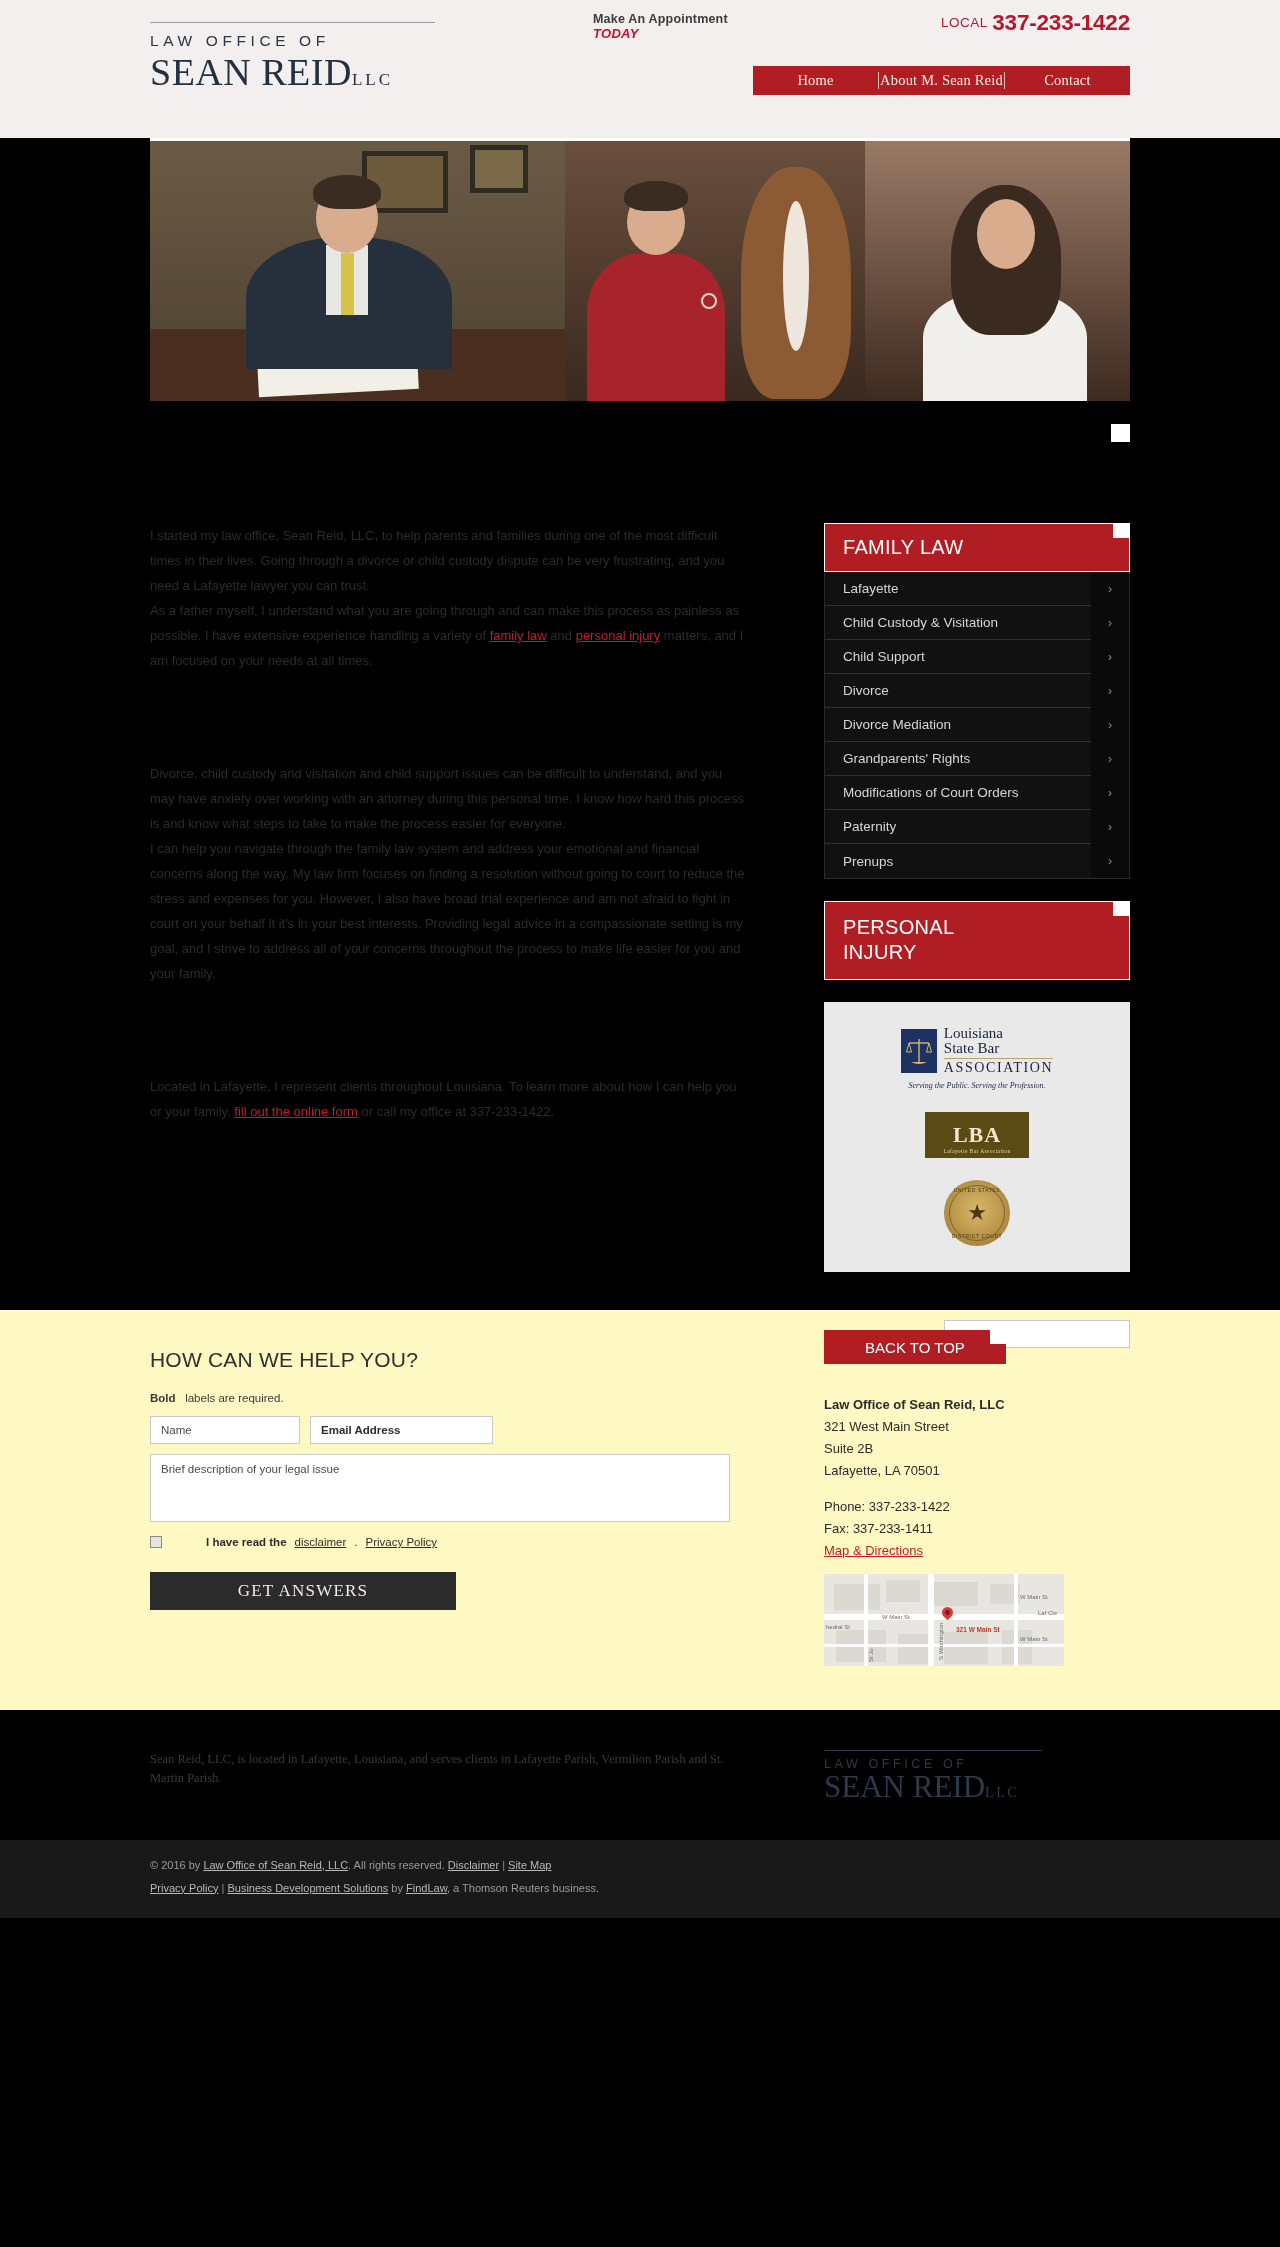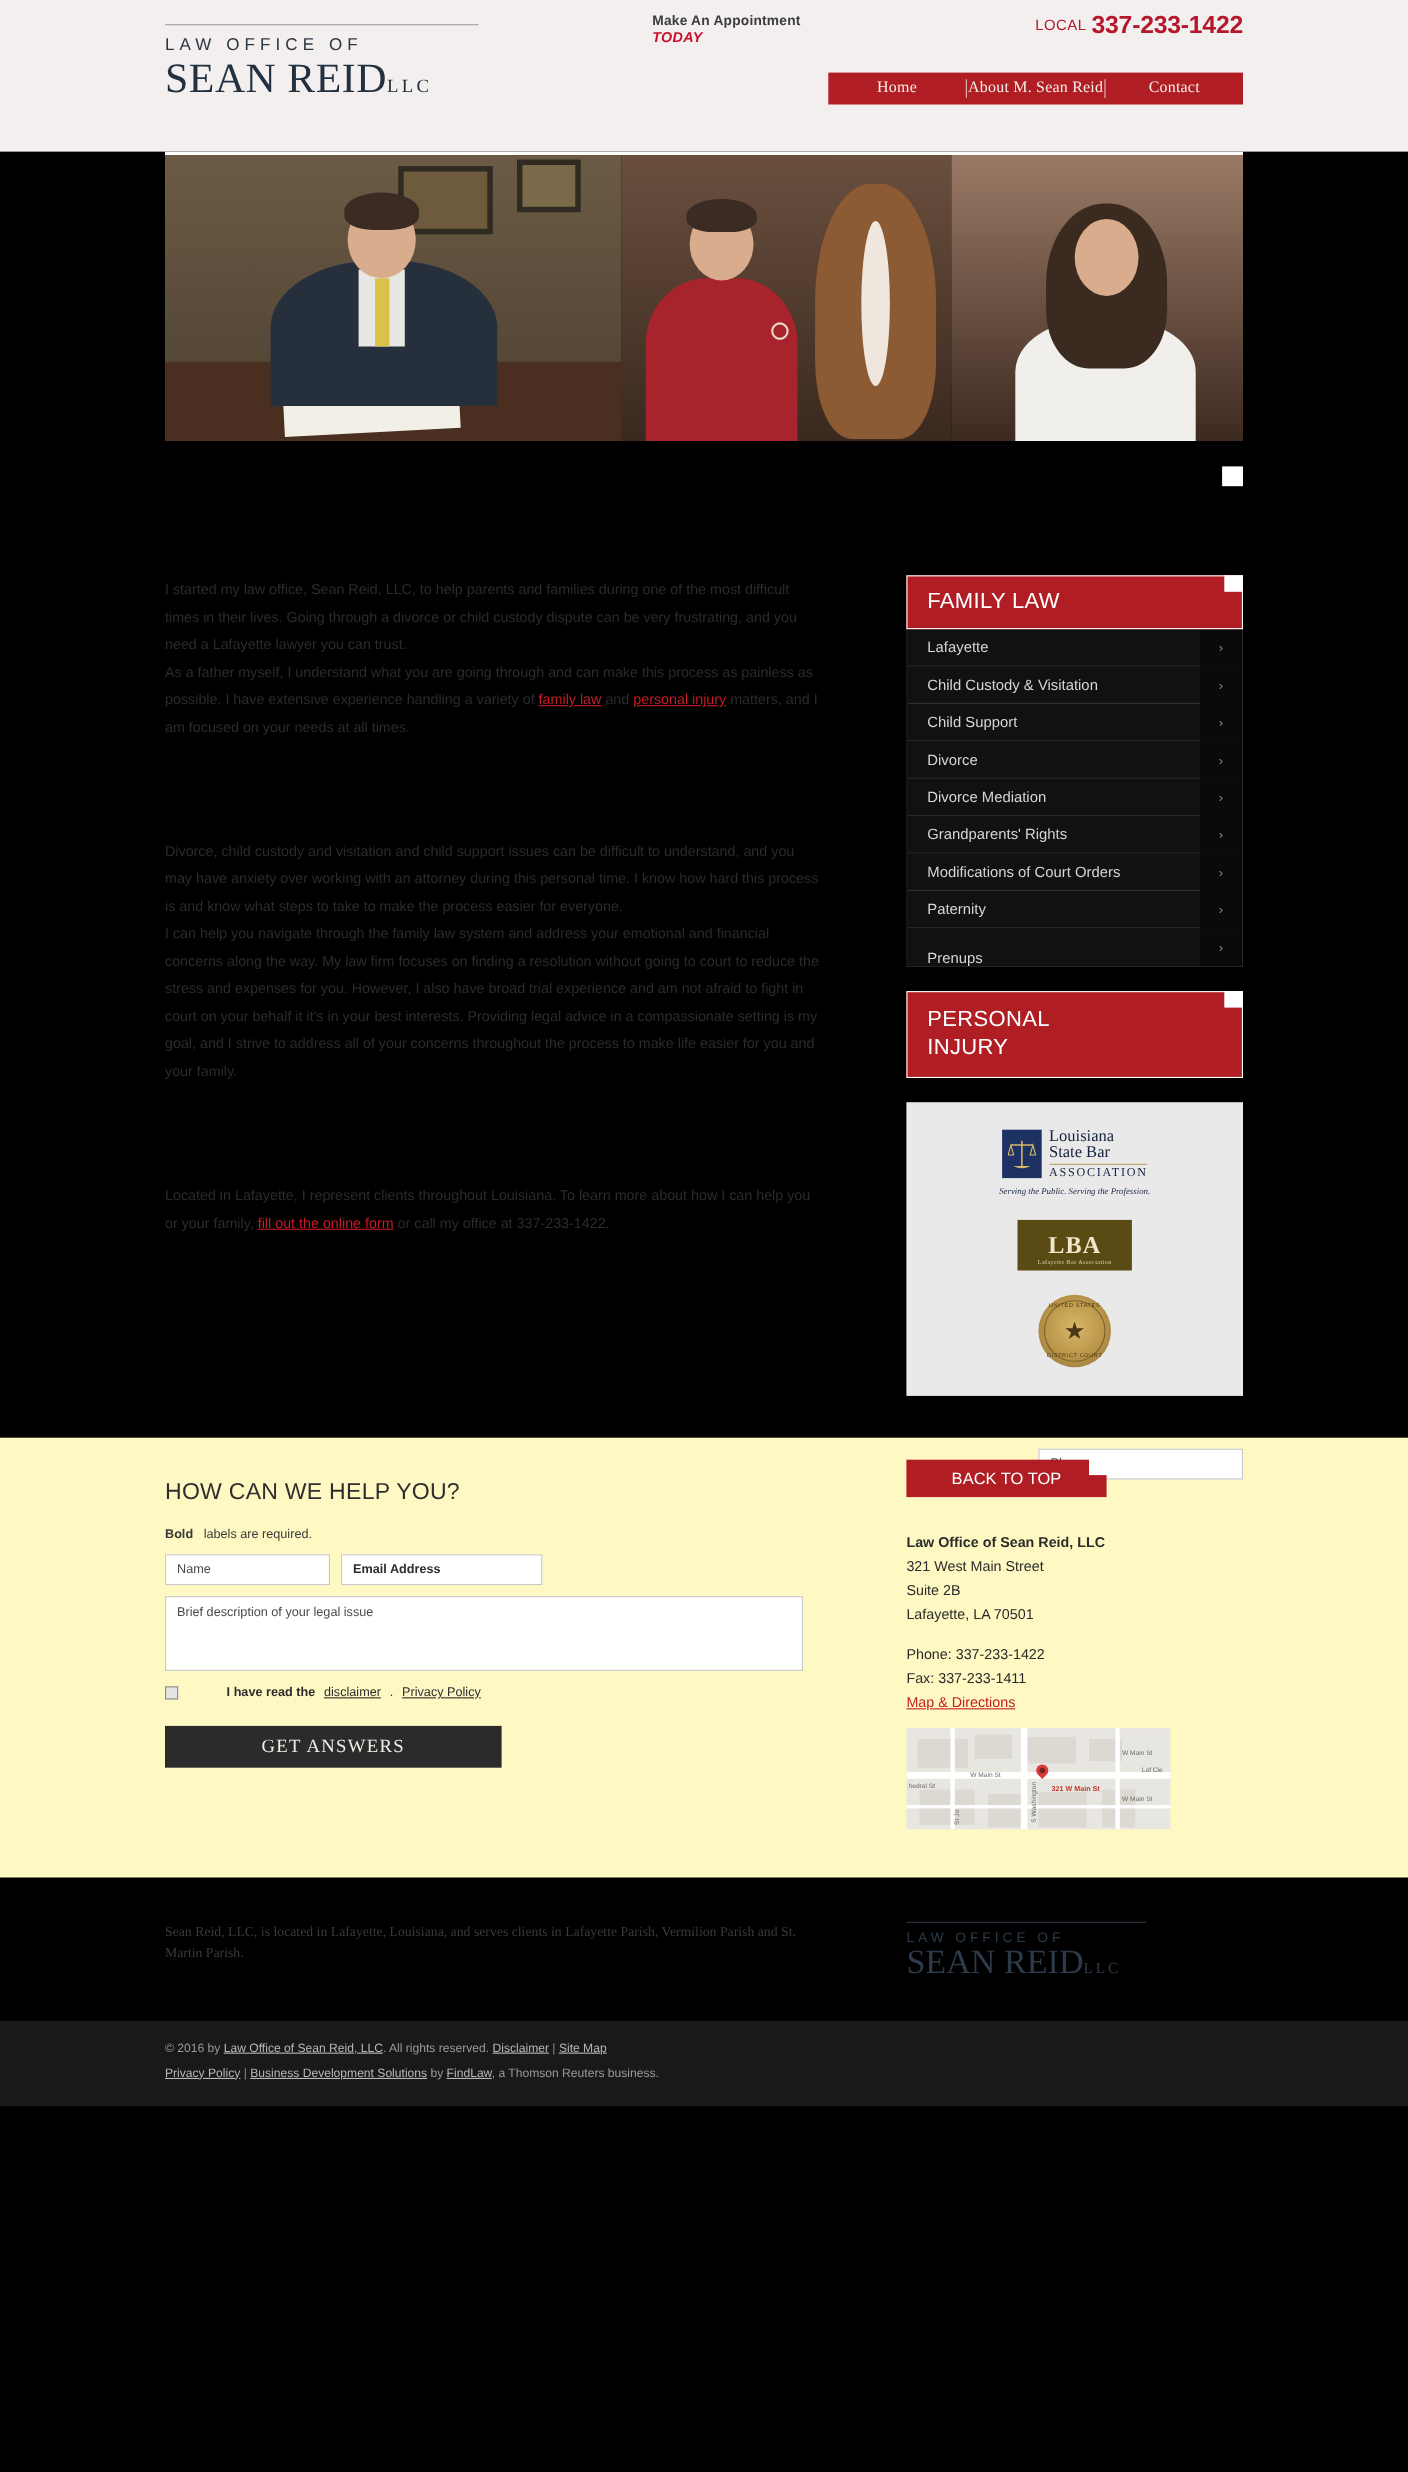--- a/index.html
+++ b/index.html
@@ -98,35 +98,35 @@
     border:1px solid #ffffff;
   }
   .sb-head .corner { position:absolute; right:-1px; top:-1px; width:17px; height:15px; background:#fff; }
   .sb-head.two-line { padding-top:13px; padding-bottom:14px; line-height:25px; }
   .sb-list { border:1px solid #2a2a2a; border-top:none; }
   .sb-item {
     display:flex; align-items:center; justify-content:space-between;
     background:#111; border-bottom:1px solid #2e2e2e;
     padding:0 0 0 18px; height:34px; cursor:pointer; color:#d6d6d6; font-size:13.5px;
   }
-  .sb-item:last-child { border-bottom:none;align-items:flex-end; }
+  .sb-item:last-child { border-bottom:none; }
   .sb-arrow {
     width:38px; height:34px; background:#0a0a0a; color:#8b8b8b;
     display:flex; align-items:center; justify-content:center; font-size:12px;
   }
 
   .badges { background:#e9e9e9; margin-top:22px; padding:24px 0 26px; text-align:center; }
   .badge-lsba { width:155px; margin:0 auto; }
   .lsba-row { display:flex; align-items:center; justify-content:center; gap:7px; }
   .lsba-shield { width:36px; height:44px; background:#1d3263; position:relative; }
   .lsba-scale { position:absolute; left:50%; top:7px; transform:translateX(-50%); width:26px; height:30px; }
   .lsba-txt { text-align:left; font-family:"Liberation Serif", serif; color:#17233f; line-height:1.0; }
   .lsba-txt .l1 { font-size:15px; }
   .lsba-txt .l2 { font-size:15px; }
-  .lsba-txt .l3 { font-size:11px; letter-spacing:1.6px; border-top:1px solid #b9a36a; padding-top:2px; margin-top:2px; }
+  .lsba-txt .l3 { font-size:14px; letter-spacing:1.6px; border-top:1px solid #b9a36a; padding-top:2px; margin-top:2px; }
   .lsba-tag { font-family:"Liberation Serif", serif; font-style:italic; font-size:8px; color:#1d2a46; margin-top:6px; }
 
   .badge-lba { width:104px; height:46px; background:#5a4a14; margin:22px auto 0; position:relative;
                display:flex; align-items:center; justify-content:center; }
   .lba-text { font-family:"Liberation Serif", serif; color:#f0e6c8; font-size:22px; font-weight:700; letter-spacing:1px; }
   .lba-sub { position:absolute; bottom:4px; left:0; right:0; text-align:center; font-size:5.5px; color:#e4d9b4; letter-spacing:.4px; font-family:"Liberation Serif", serif; }
 
   .badge-court { width:66px; height:66px; border-radius:50%; margin:22px auto 0;
                  background:radial-gradient(circle at 50% 45%, #d8b86a 0%, #b9954a 55%, #8d6f33 100%);
                  position:relative; display:flex; align-items:center; justify-content:center; }

